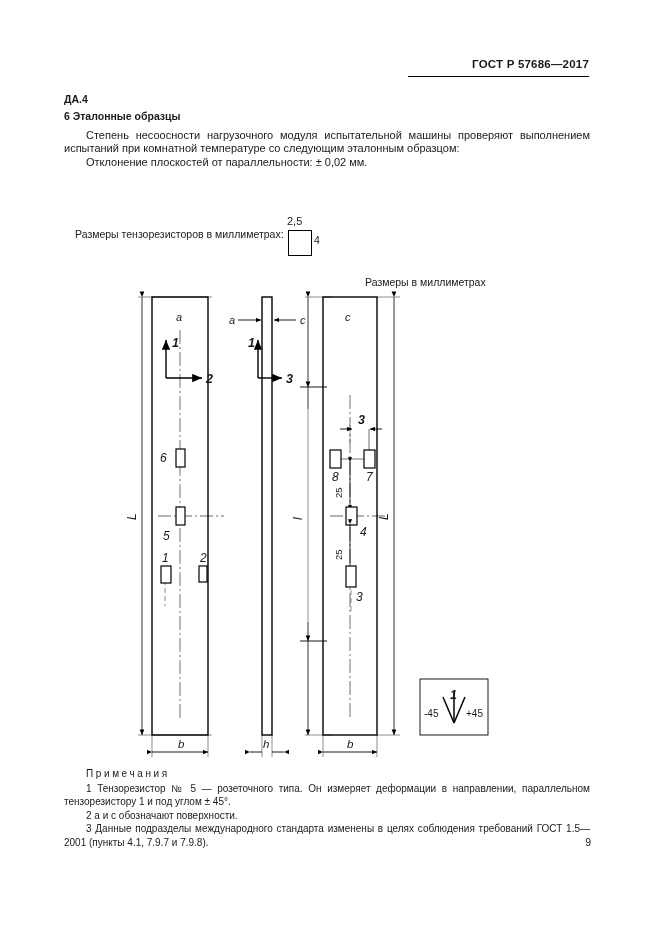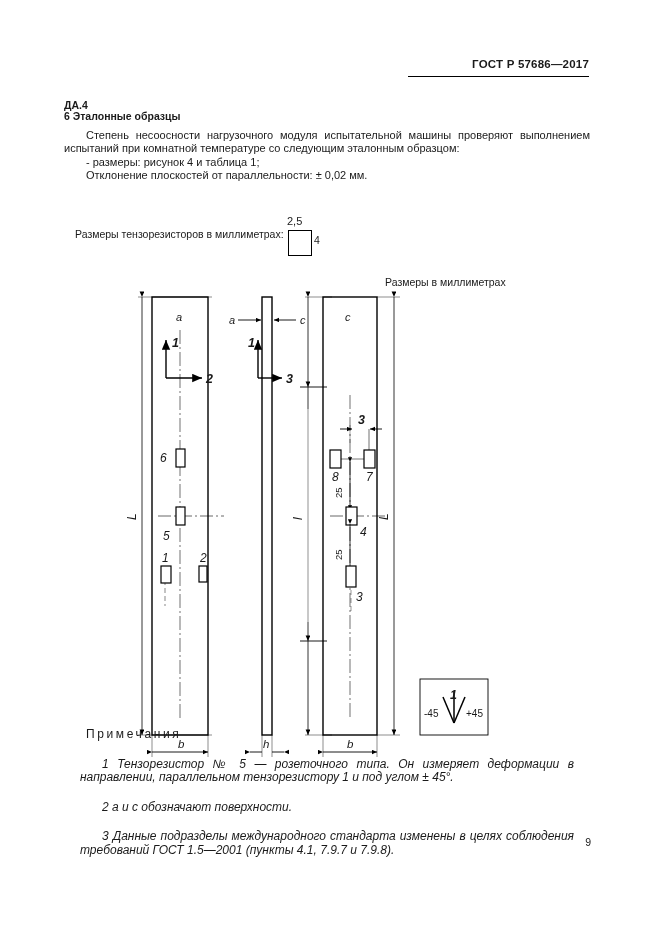--- a/index.html
+++ b/index.html
@@ -17,61 +17,60 @@
     position:absolute;top:58px;right:72px;
     font-size:11.5px;font-weight:bold;letter-spacing:.2px;
     white-space:nowrap;
   }
   .hdr-rule{
     position:absolute;top:76px;left:408px;width:181px;height:1px;background:#000;
   }
 
   
   .txt{position:absolute;font-size:11px;line-height:13.4px;}
-  .sec-num{left:64px;top:99px;font-weight:bold;font-size:10.5px;}
+  .sec-num{left:64px;top:93px;font-weight:bold;font-size:10.5px;}
   .sec-title{left:64px;top:110px;font-weight:bold;font-size:10.5px;}
 
   .para{left:64px;width:526px;top:129px;text-align:justify;}
   .para p{margin:0;}
   .para .ind{text-indent:22px;}
   .para .dash{text-indent:22px;}
 
   .rz-label{position:absolute;left:75px;top:228px;font-size:10.5px;}
 
   
   .rect-det{position:absolute;left:288px;top:230px;width:22px;height:24px;border:1px solid #000;background:#fff;}
   .rect-det-w{position:absolute;left:287px;top:215px;font-size:11px;}
   .rect-det-h{position:absolute;left:314px;top:234px;font-size:10.5px;}
 
   
-  .dims-note{position:absolute;left:385px;top:276px;font-size:10.5px;}
+  .dims-note{position:absolute;left:365px;top:276px;font-size:10.5px;}
 
   .diagram{position:absolute;left:0;top:0;width:661px;height:935px;pointer-events:none;}
 
   
-  .notes{position:absolute;left:64px;top:728px;width:526px;font-size:12px;line-height:13.6px;text-align:justify;}
-  .notes .nt{margin:16px;text-indent:22px;font-style:italic;}
+  .notes{position:absolute;left:64px;top:767px;width:526px;font-size:10px;line-height:13.6px;text-align:justify;}
+  .notes .nt{margin:0;text-indent:22px;}
   .notes .nhead{margin:0 0 1px 0;text-indent:22px;letter-spacing:2.6px;}
   .pageno{position:absolute;right:70px;top:836px;font-size:10.5px;}
   svg text{font-family:"Liberation Sans", sans-serif;}
 </style>
 </head>
 <body>
 
 <div class="page">
 
   <div class="hdr">ГОСТ Р 57686—2017</div>
   <div class="hdr-rule"></div>
 
   <div class="txt sec-num">ДА.4</div>
   <div class="txt sec-title">6 Эталонные образцы</div>
 
   <div class="txt para">
     <p class="ind">Степень несоосности нагрузочного модуля испытательной машины проверяют выполнением испытаний при комнатной температуре со следующим эталонным образцом:</p>
-    <p class="dash">- размеры: рисунок 4 и таблица 1;</p>
     <p class="ind">Отклонение плоскостей от параллельности: ± 0,02 мм.</p>
   </div>
 
   <div class="txt rz-label">Размеры тензорезисторов в миллиметрах:</div>
   <div class="rect-det-w">2,5</div>
   <div class="rect-det"></div>
   <div class="rect-det-h">4</div>
 
   <div class="txt dims-note">Размеры в миллиметрах</div>
 

